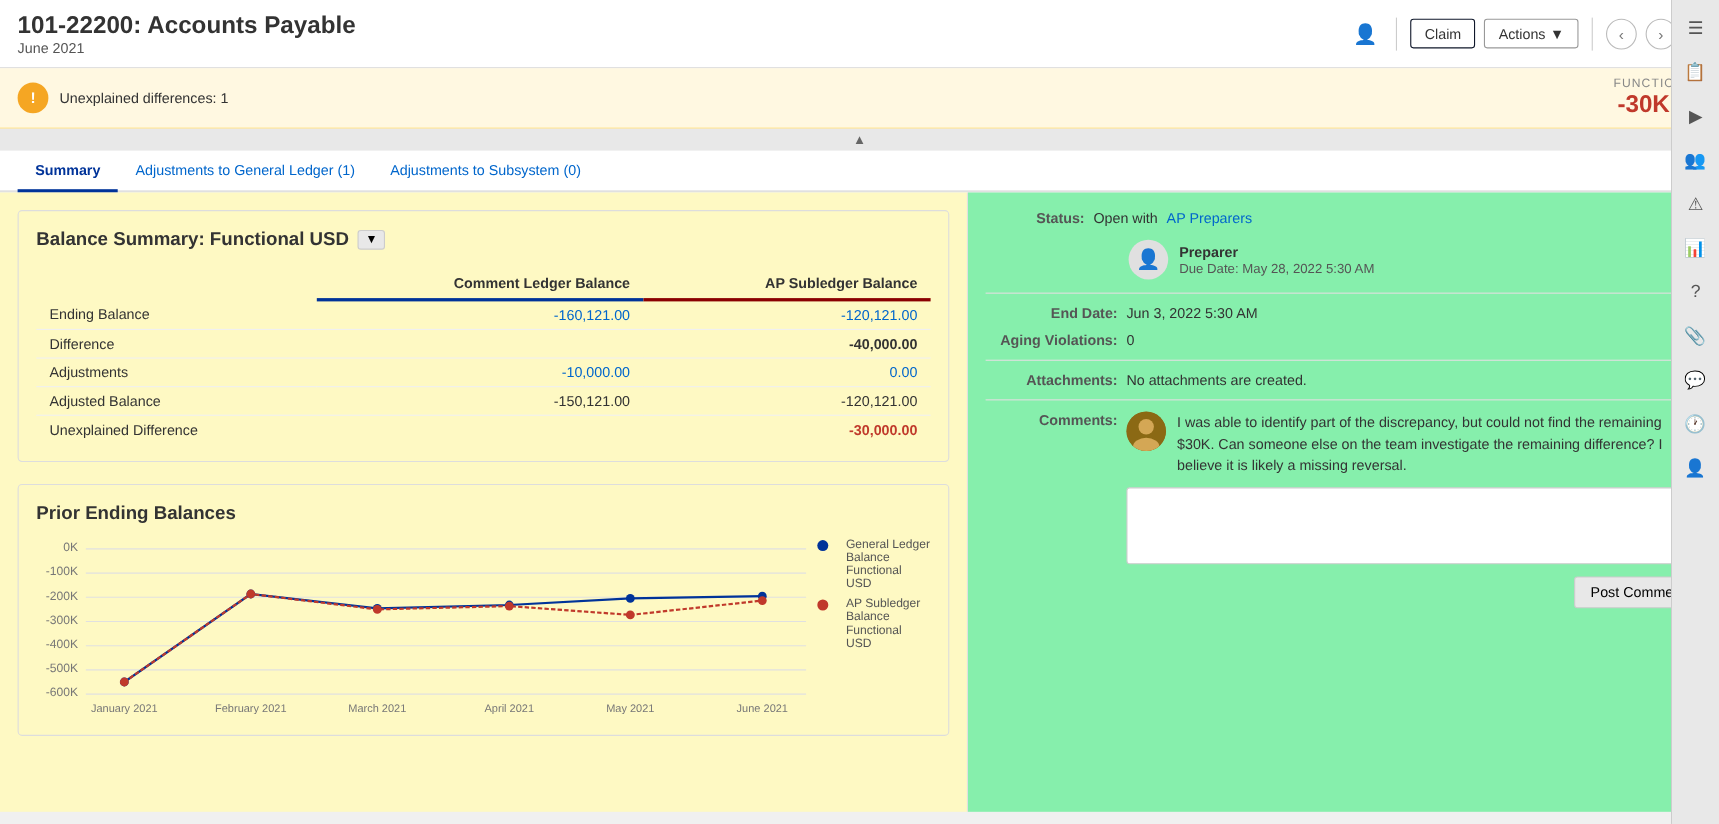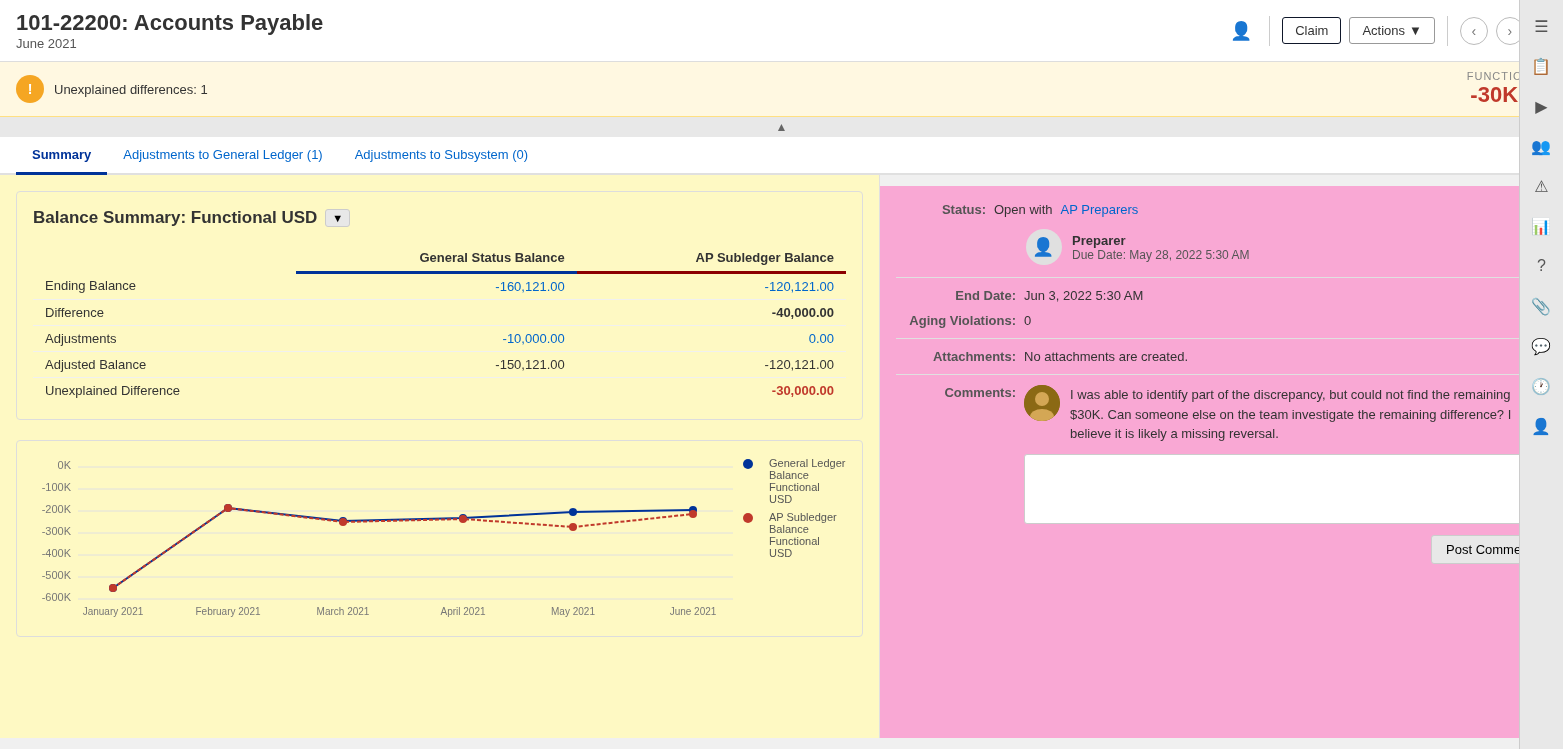--- a/index.html
+++ b/index.html
@@ -93,21 +93,21 @@
 
     
     .chart-container { display: flex; gap: 10px; align-items: flex-start; }
     .chart-area { flex: 1; position: relative; }
     .chart-legend { font-size: 11px; color: #555; width: 120px; }
     .legend-item { display: flex; align-items: flex-start; gap: 16px; margin-bottom: 6px; }
     .legend-dot { width: 10px; height: 10px; border-radius: 50%; flex-shrink: 0; margin-top: 2px; }
 
     
     .right-panel {
-      flex: 1; background: #f9a8d4; padding: 16px; overflow-y: auto; position: relative; margin-top: 11px;
+      flex: 1; background: #86efac; padding: 16px; overflow-y: auto; position: relative;
     }
     .status-section { display: flex; align-items: center; gap: 8px; margin-bottom: 12px; }
     .status-label { font-weight: bold; color: #555; min-width: 90px; text-align: right; }
     .status-link { color: #0066cc; cursor: pointer; }
 
     .info-row { display: flex; align-items: center; gap: 8px; margin-bottom: 10px; }
     .info-row .label { font-weight: bold; color: #555; min-width: 120px; text-align: right; }
     .info-row .value { color: #333; }
 
     .preparer-card { display: flex; align-items: center; gap: 10px; margin-bottom: 12px; margin-left: 130px; }
@@ -177,21 +177,21 @@
 
     <div class="balance-summary">
       <h2>
         <span>Balance Summary: Functional USD</span>
         <button class="dropdown-arrow">▼</button>
       </h2>
       <table class="balance-table">
         <thead>
           <tr>
             <th class="label"></th>
-            <th class="gl">General Status Balance</th>
+            <th class="gl">Comment Ledger Balance</th>
             <th class="ap">AP Subledger Balance</th>
           </tr>
         </thead>
         <tbody id="balance-tbody">
         <tr>
               <td class="label">Ending Balance</td>
               <td class="val-blue">-160,121.00</td>
               <td class="val-blue">-120,121.00</td>
             </tr>
             <tr>
@@ -212,20 +212,21 @@
             <tr>
               <td class="label">Unexplained Difference</td>
               <td class=""></td>
               <td class="val-red val-bold">-30,000.00</td>
             </tr>
           </tbody>
       </table>
     </div>
 
     <div class="prior-section">
+      <h2>Prior Ending Balances</h2>
       <div class="chart-container">
         <div class="chart-area">
           <svg width="700" height="160">
 
             <text x="38" y="12" font-size="11" fill="#777" text-anchor="end">0K</text>
             <text x="38" y="34" font-size="11" fill="#777" text-anchor="end">-100K</text>
             <text x="38" y="56" font-size="11" fill="#777" text-anchor="end">-200K</text>
             <text x="38" y="78" font-size="11" fill="#777" text-anchor="end">-300K</text>
             <text x="38" y="100" font-size="11" fill="#777" text-anchor="end">-400K</text>
             <text x="38" y="122" font-size="11" fill="#777" text-anchor="end">-500K</text>

